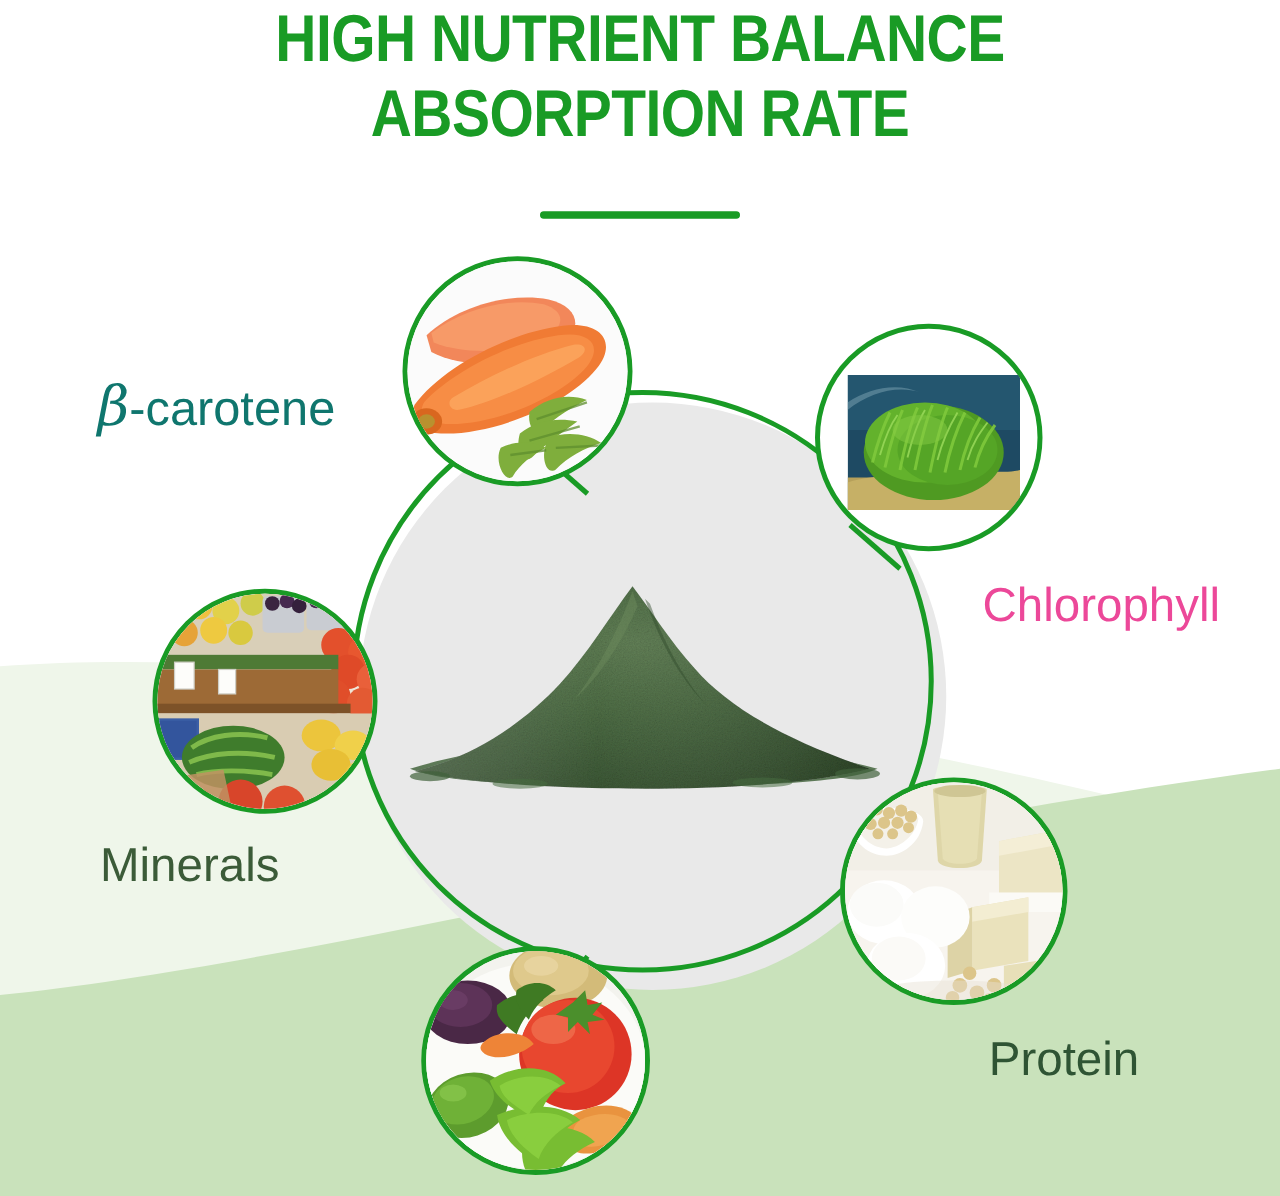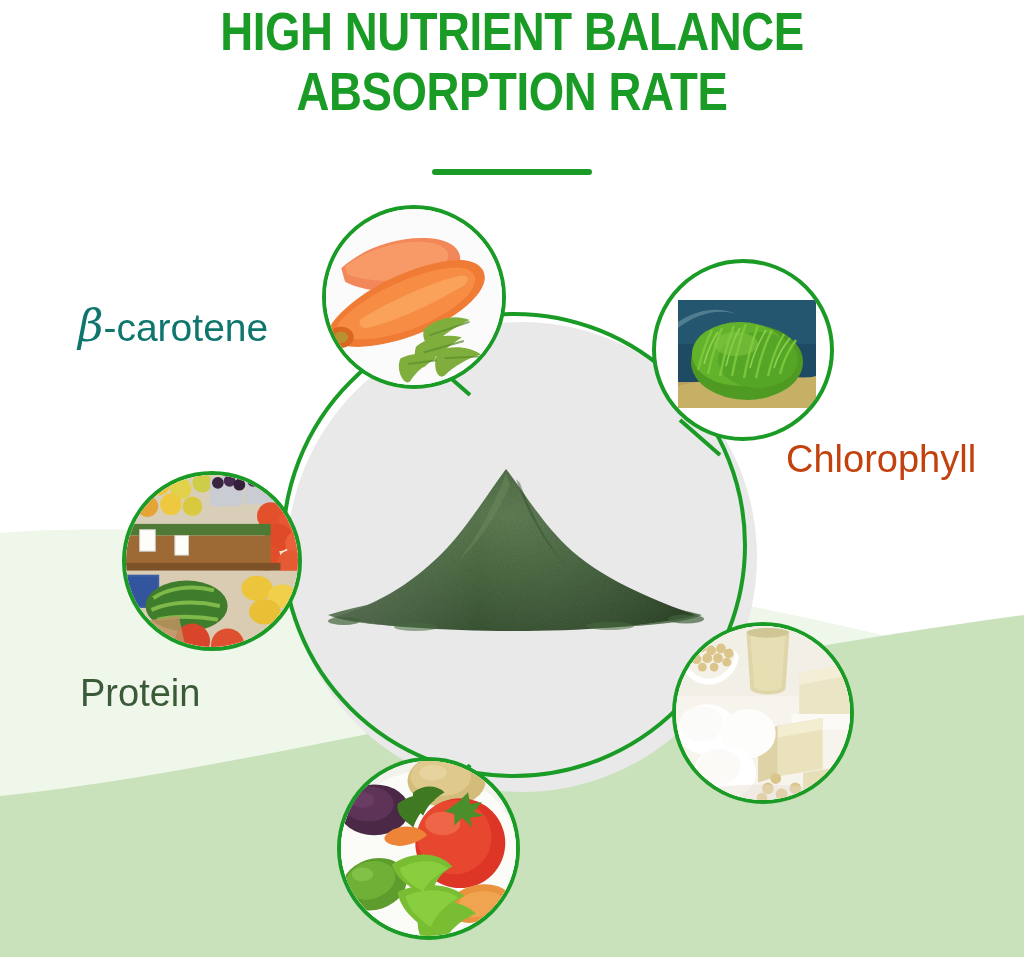--- a/index.html
+++ b/index.html
@@ -121,21 +121,21 @@
     color:#3C5B38;
     white-space:nowrap;
     z-index:7;
   }
   .label-carotene{left:78px;top:305px;font-size:39px;color:#0f766e;}
   .label-carotene .beta{
     font-family:"DejaVu Serif", serif;
     font-style:italic;
     font-size:44px;
   }
-  .label-chlorophyll{left:786px;top:438px;color:#c2410c;text-align:center;}
+  .label-chlorophyll{left:786px;top:464px;color:#ec4899;text-align:center;}
   .label-minerals{left:80px;top:672px;color:#3B5B38;}
   .label-protein{left:791px;top:827px;color:#2F5434;}
   .label-vitamins{left:165px;top:886px;color:#2F5434;}
 
   .connector{position:absolute;left:0;top:0;width:1024px;height:957px;z-index:2;pointer-events:none;}
 </style>
 </head>
 <body>
 
 <div id="poster">
@@ -436,15 +436,16 @@
           <path d="M76,34 C86,26 100,26 108,34 C98,40 90,48 86,58 C78,50 74,42 76,34 Z"></path>
         </g>
       </svg>
     </div>
   </div>
 
   <div class="label label-carotene">
     <span class="beta">β</span><span>-carotene</span>
   </div>
   <div class="label label-chlorophyll">Chlorophyll</div>
-  <div class="label label-minerals">Protein</div>
+  <div class="label label-minerals">Minerals</div>
+  <div class="label label-protein">Protein</div>
 
 </div>
 
 </body></html>

